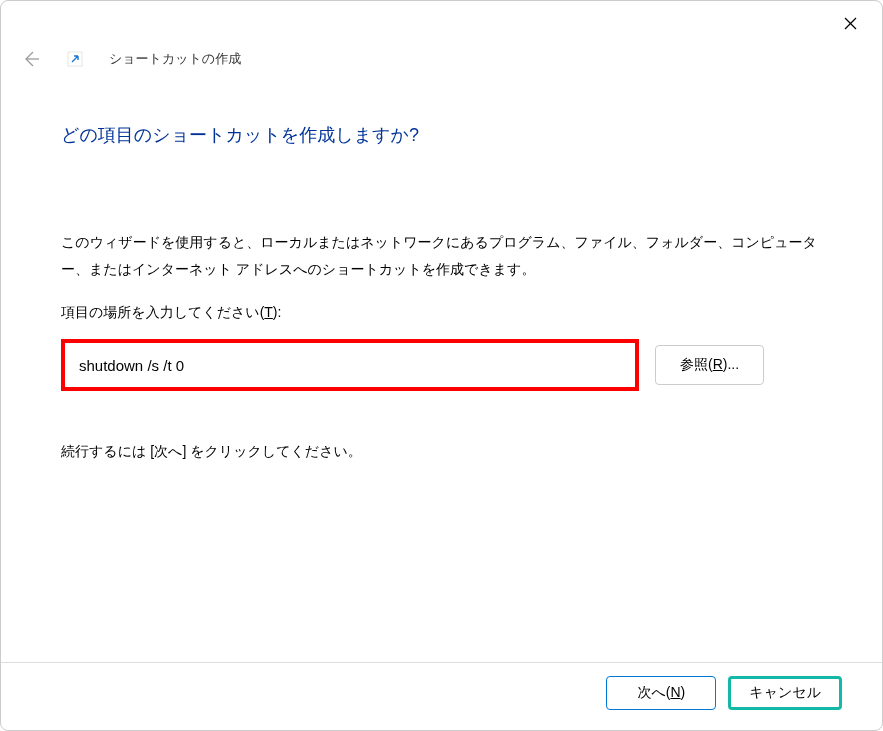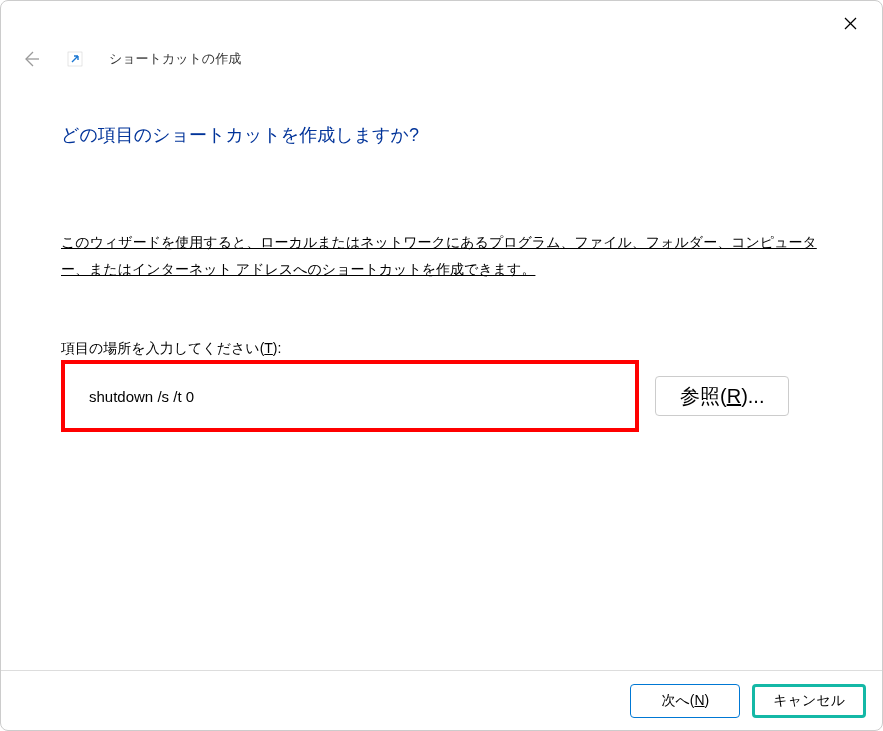--- a/index.html
+++ b/index.html
@@ -72,78 +72,77 @@
     .main-heading {
       font-size: 18px;
       color: #003399;
       font-weight: normal;
       margin-bottom: 82px;
     }
     .description {
       font-size: 14px;
       color: #000;
       line-height: 1.9;
-      margin-bottom: 58px;
-      text-decoration: underline;
+      margin-bottom: 22px;
     }
     .field-label {
       font-size: 14px;
       color: #000;
-      margin-bottom: 2px;
+      margin-bottom: 17px;
     }
     .field-label .underline { text-decoration: underline; }
     .input-row {
       display: flex;
       align-items: center;
       gap: 16px;
       margin-bottom: 52px;
     }
     .highlight-box {
       border: 4px solid #ff0000;
-      padding: 12px;
+      padding: 2px;
       flex: 0 0 578px;
     }
     .location-input {
       width: 100%;
       height: 40px;
       border: none;
       outline: none;
       padding: 0 12px;
       font-size: 15px;
       font-family: inherit;
       color: #000;
       background: #fff;
     }
     .browse-btn {
       height: 40px;
       padding: 0 24px;
       border: 1px solid #ccc;
       border-radius: 4px;
       background: #fff;
-      font-size: 20px;
+      font-size: 14px;
       cursor: pointer;
       font-family: inherit;
     }
     .browse-btn .underline { text-decoration: underline; }
     .continue-text {
       font-size: 14px;
       color: #000;
     }
     .footer {
       position: absolute;
-      bottom: 0;
+      bottom: 8px;
       left: 0;
       right: 0;
       height: 60px;
       border-top: 1px solid #ddd;
       display: flex;
       justify-content: flex-end;
       align-items: center;
       gap: 12px;
-      padding-right: 16px;
+      padding-right: 40px;
     }
     .footer-btn {
       height: 34px;
       min-width: 110px;
       padding: 0 18px;
       border: 3px solid #14b8a6;
       border-radius: 4px;
       background: #fff;
       font-size: 14px;
       cursor: pointer;
@@ -194,20 +193,21 @@
 
     <div class="input-row">
       <div class="highlight-box">
         <input class="location-input" type="text" value="shutdown /s /t 0" style="">
       </div>
       <button class="browse-btn">
         <span>参照(</span><span class="underline">R</span><span>)...</span>
       </button>
     </div>
 
+    <p class="continue-text">続行するには [次へ] をクリックしてください。</p>
   </div>
 
   <div class="footer">
     <button class="footer-btn primary">
       <span>次へ(</span><span class="underline">N</span><span>)</span>
     </button>
     <button class="footer-btn">キャンセル</button>
   </div>
 </div>
 

